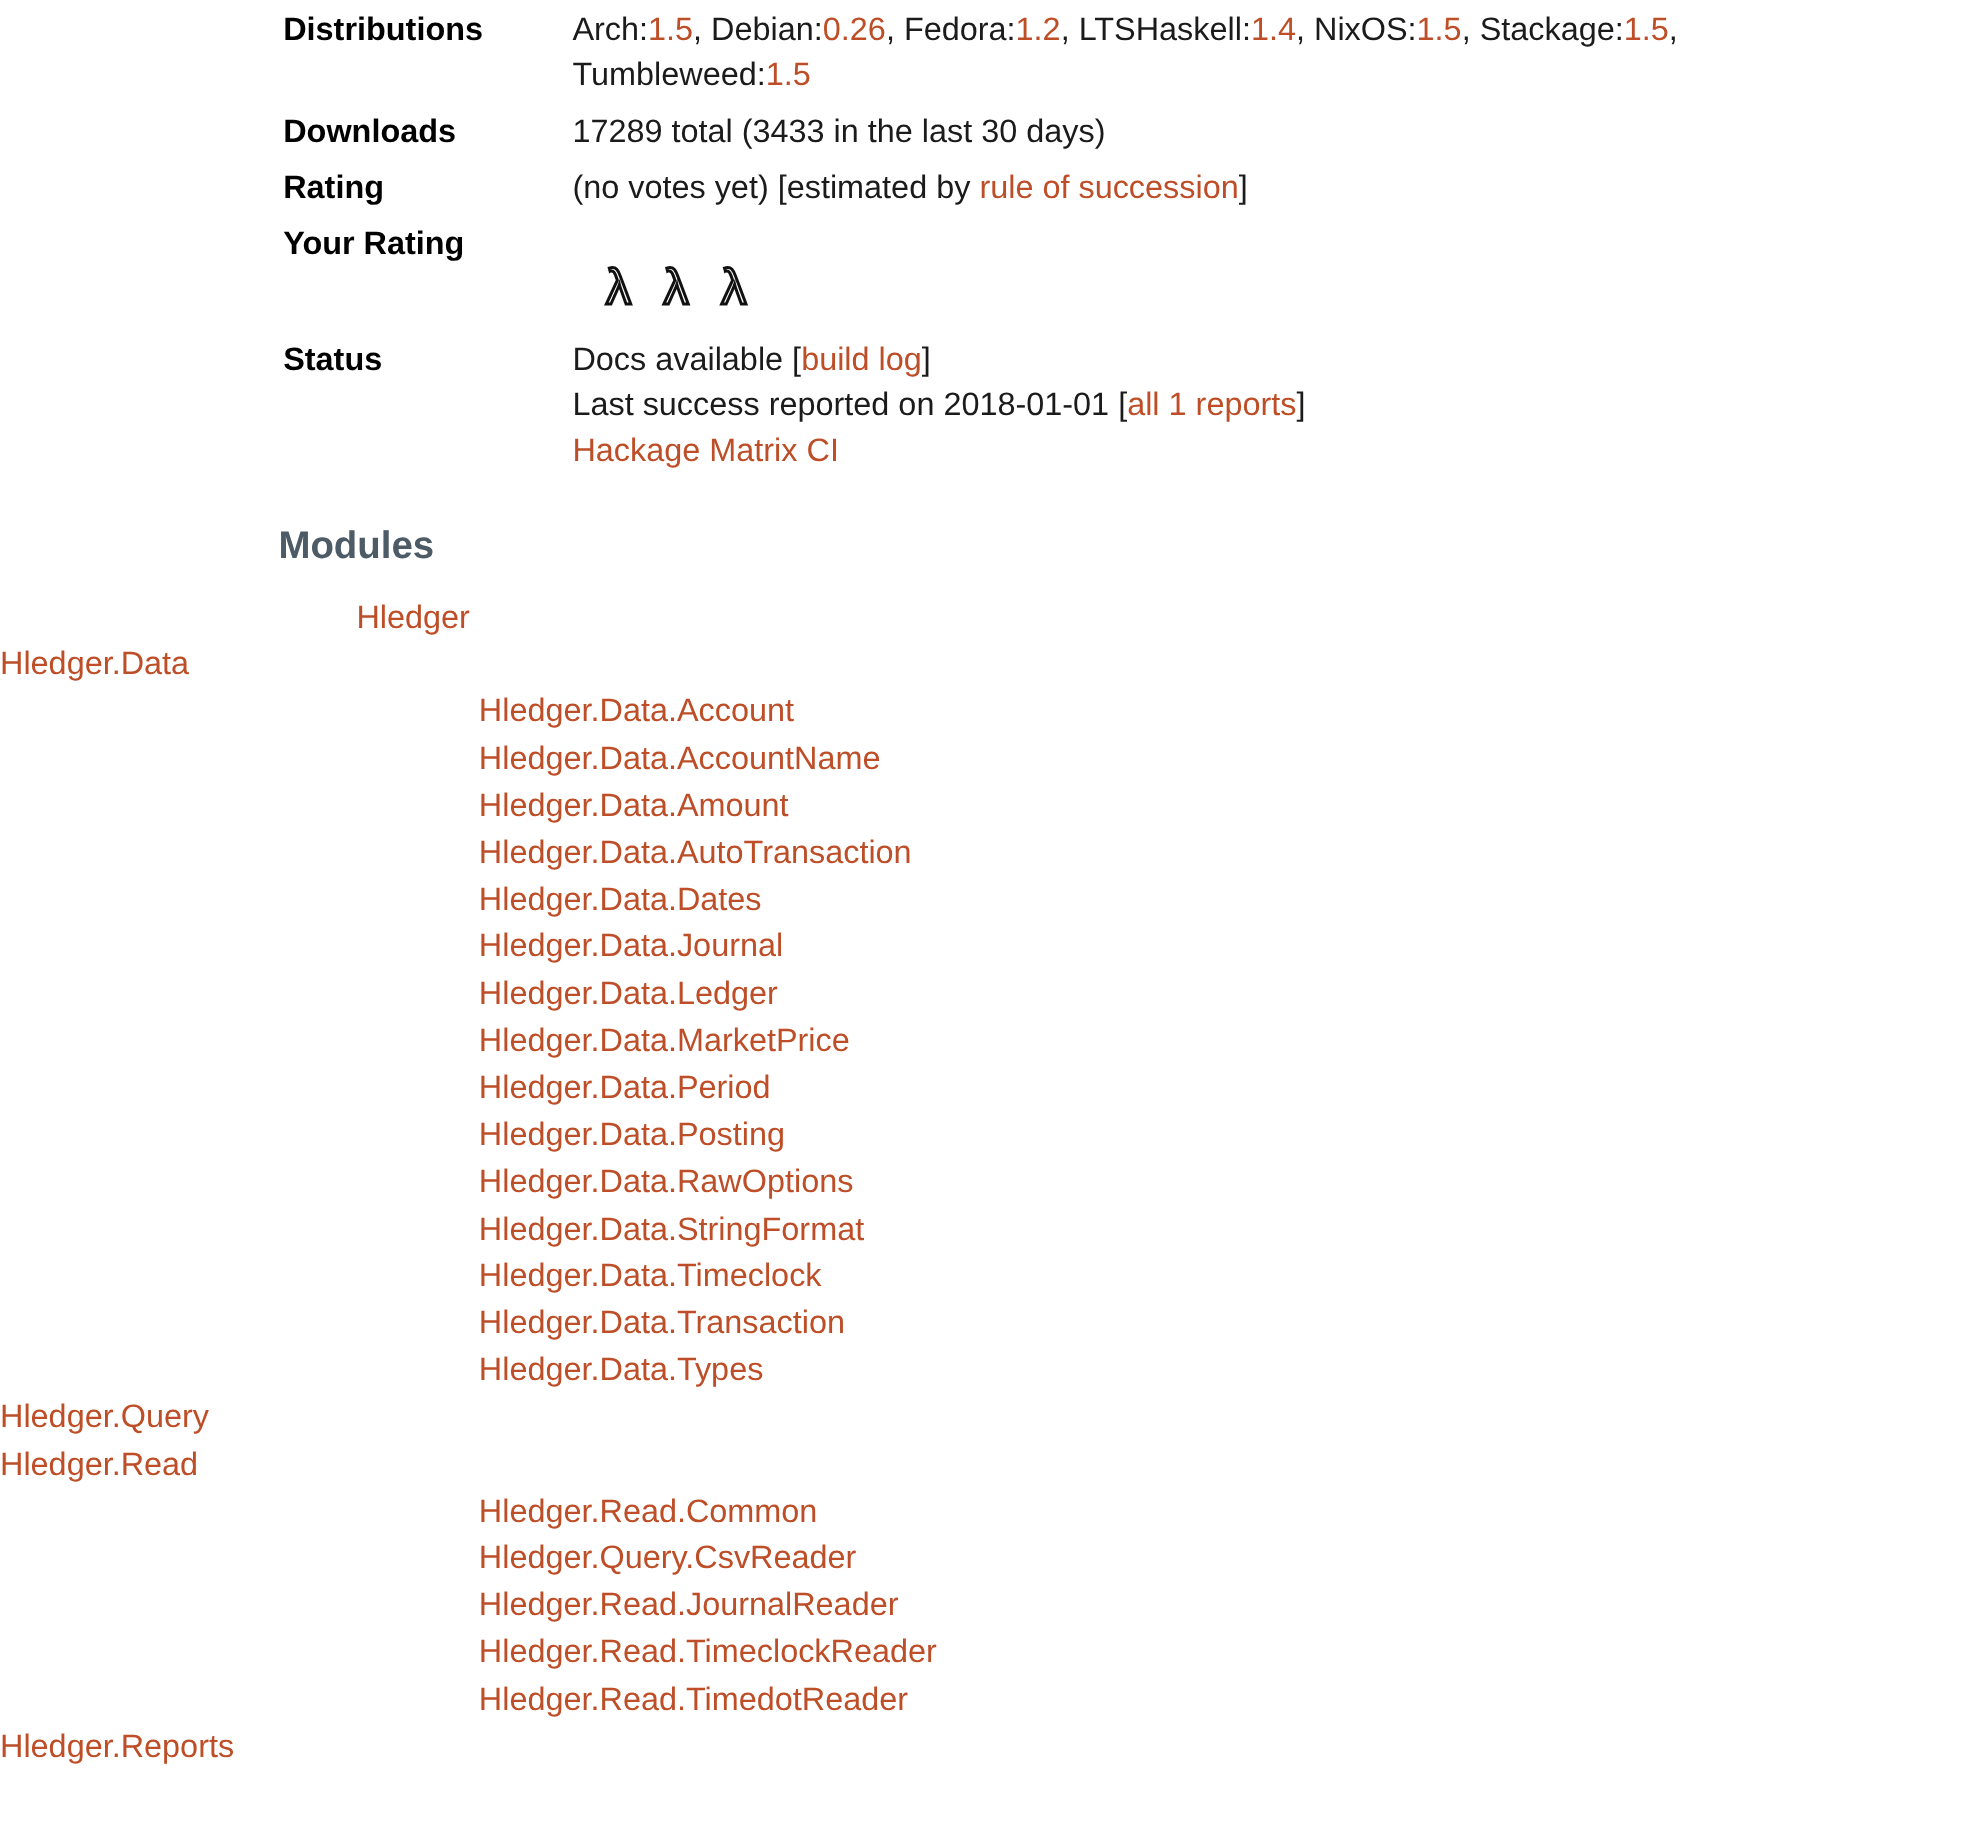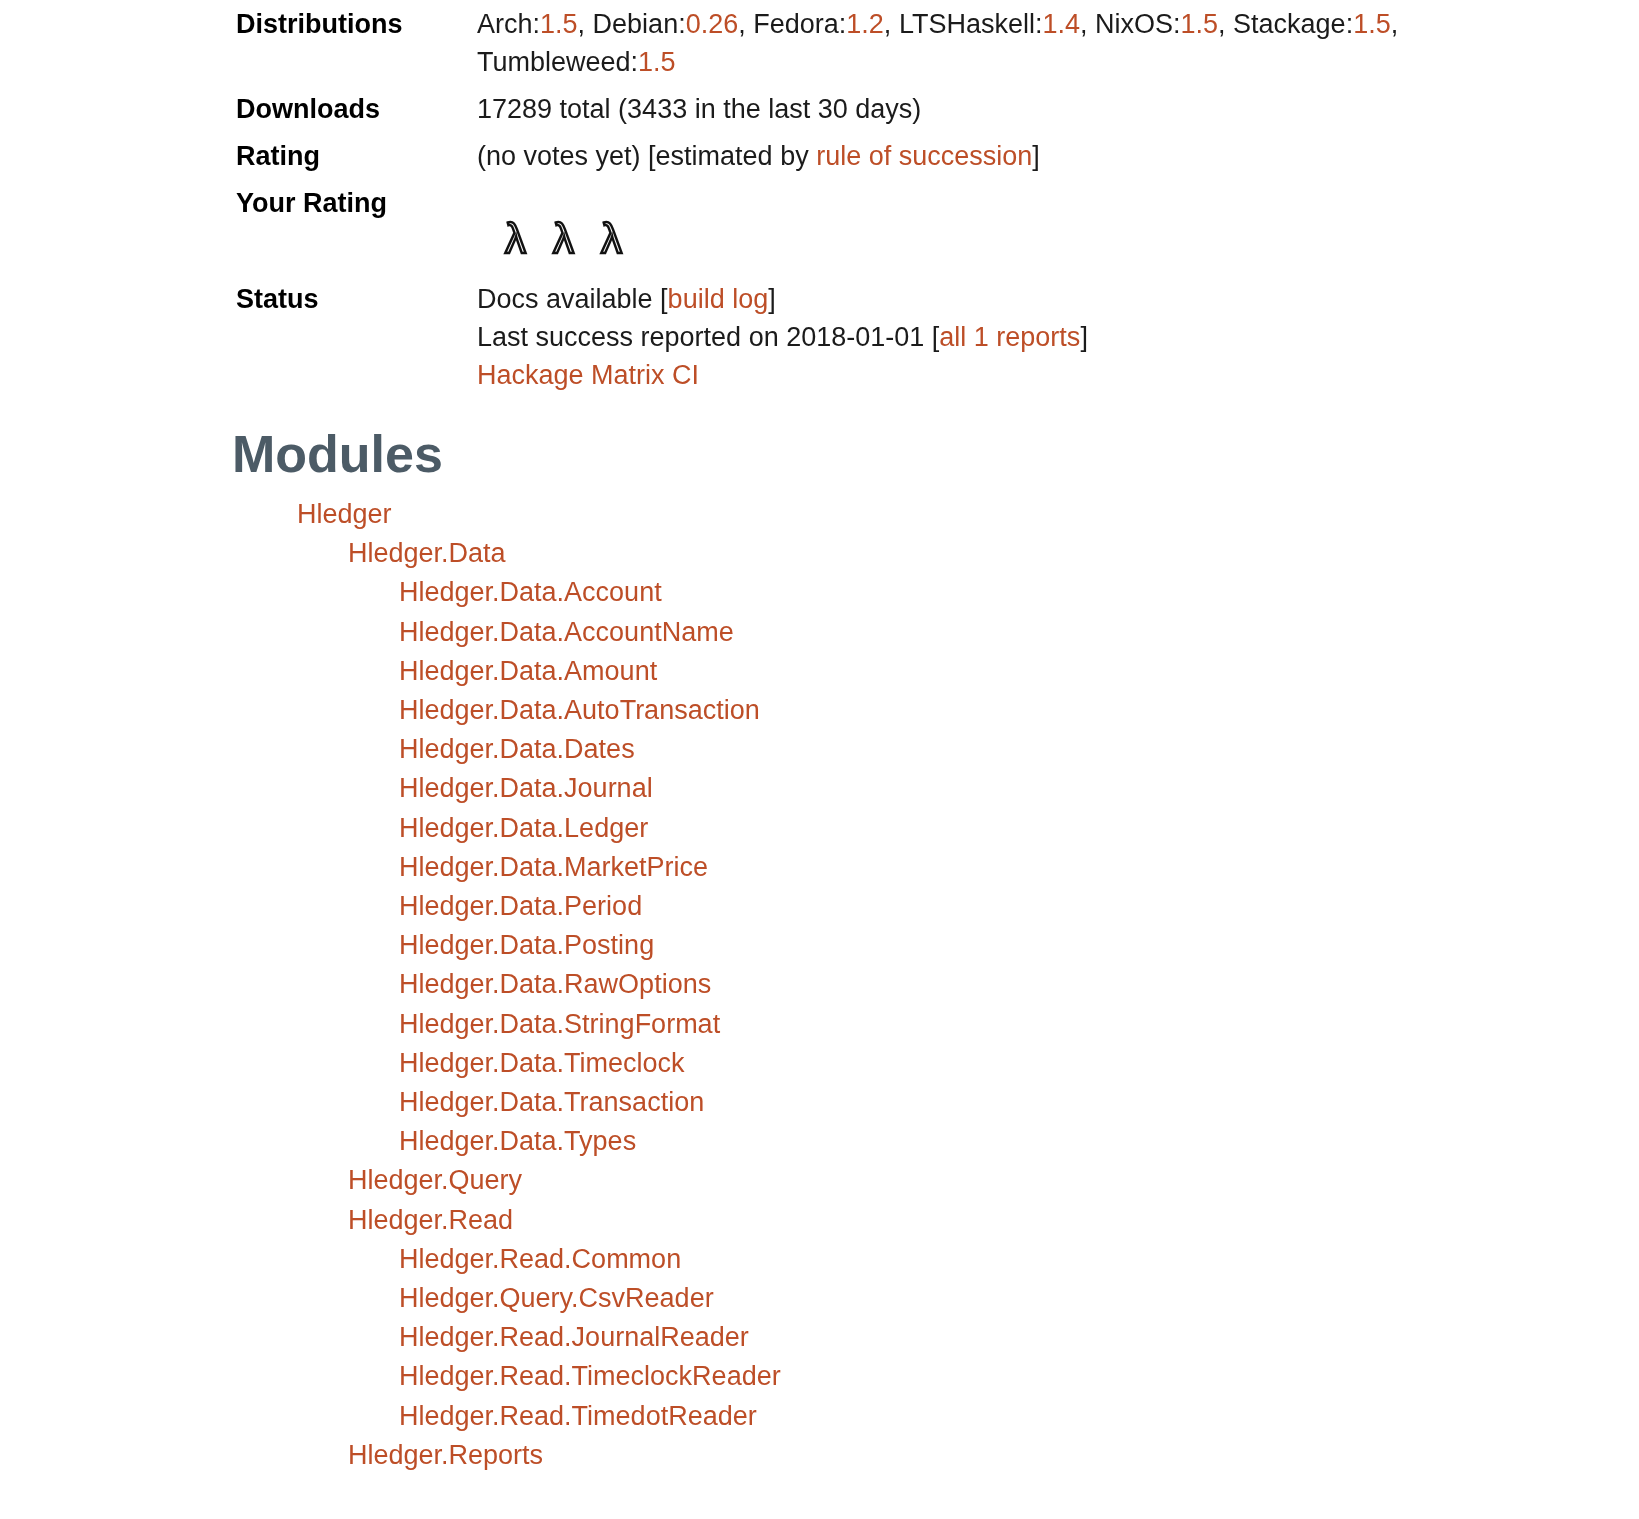--- a/index.html
+++ b/index.html
@@ -39,29 +39,29 @@
     margin-right:27px;
     display:inline-block;
   }
   @supports not (-webkit-text-stroke:1px black){
     .lambda{color:#111111;}
   }
 
   
   .modules-heading{
     margin:36px 0 17px 232px;
-    font-size:52px;
+    font-size:32px;
     line-height:48px;
     font-weight:bold;
     color:var(--heading);
   }
   .module-list{line-height:39.2px;}
   .module-row{white-space:nowrap;}
   .module-row.lvl0{padding-left:297px;}
-  .module-row.lvl1{padding-left:348px;}
+  .module-row.lvl1{}
   .module-row.lvl2{padding-left:399px;}
 </style>
 </head>
 <body>
 
 <div class="props">
 
 
   <div class="prop-row">
     <div class="prop-label">Distributions</div>

